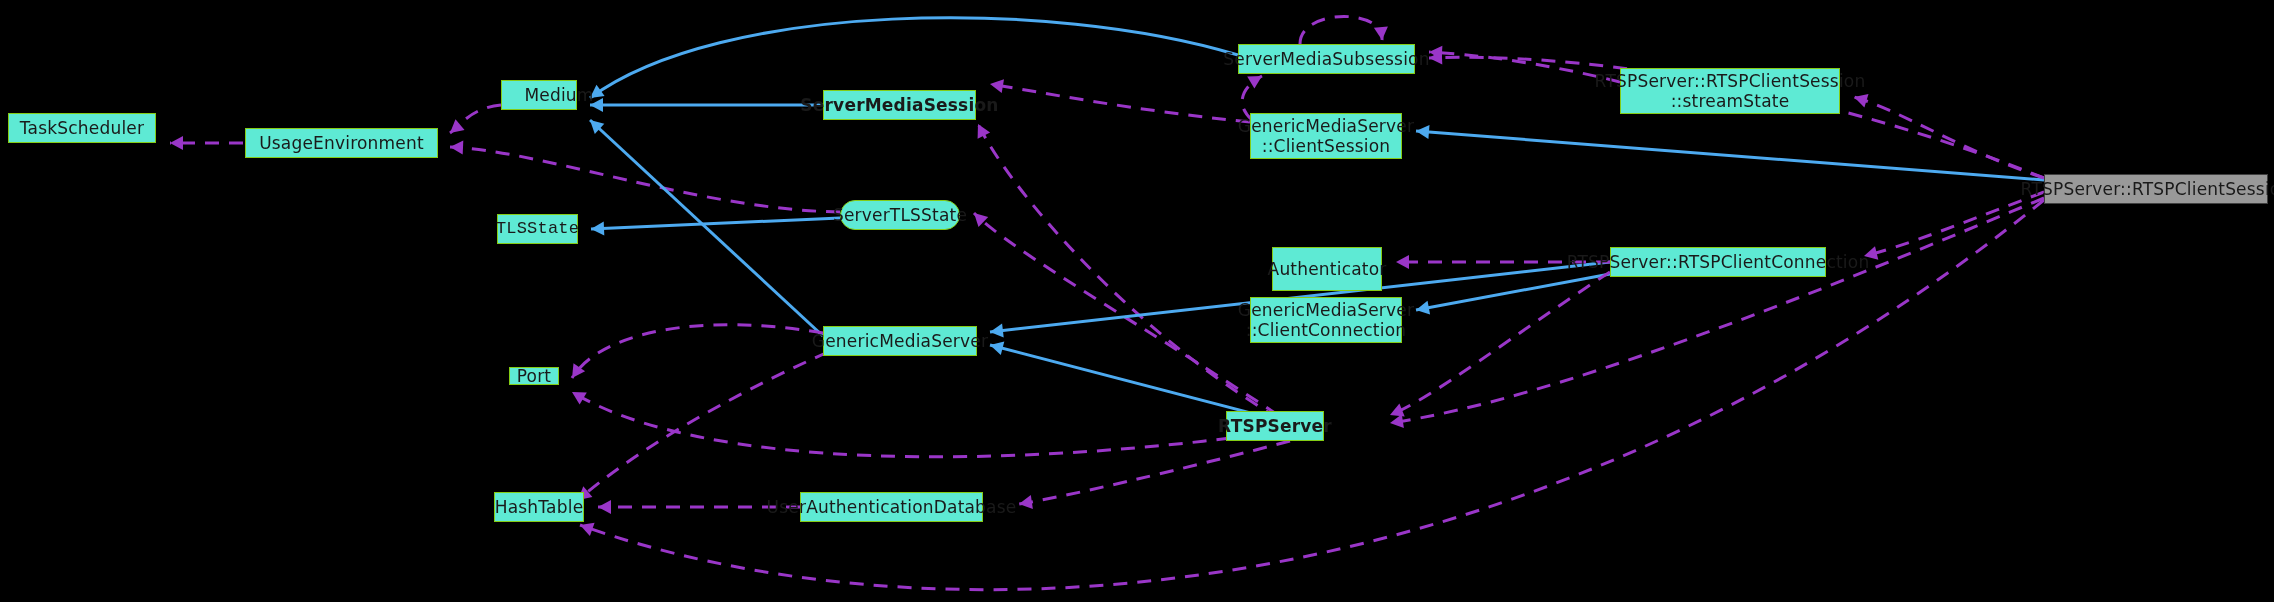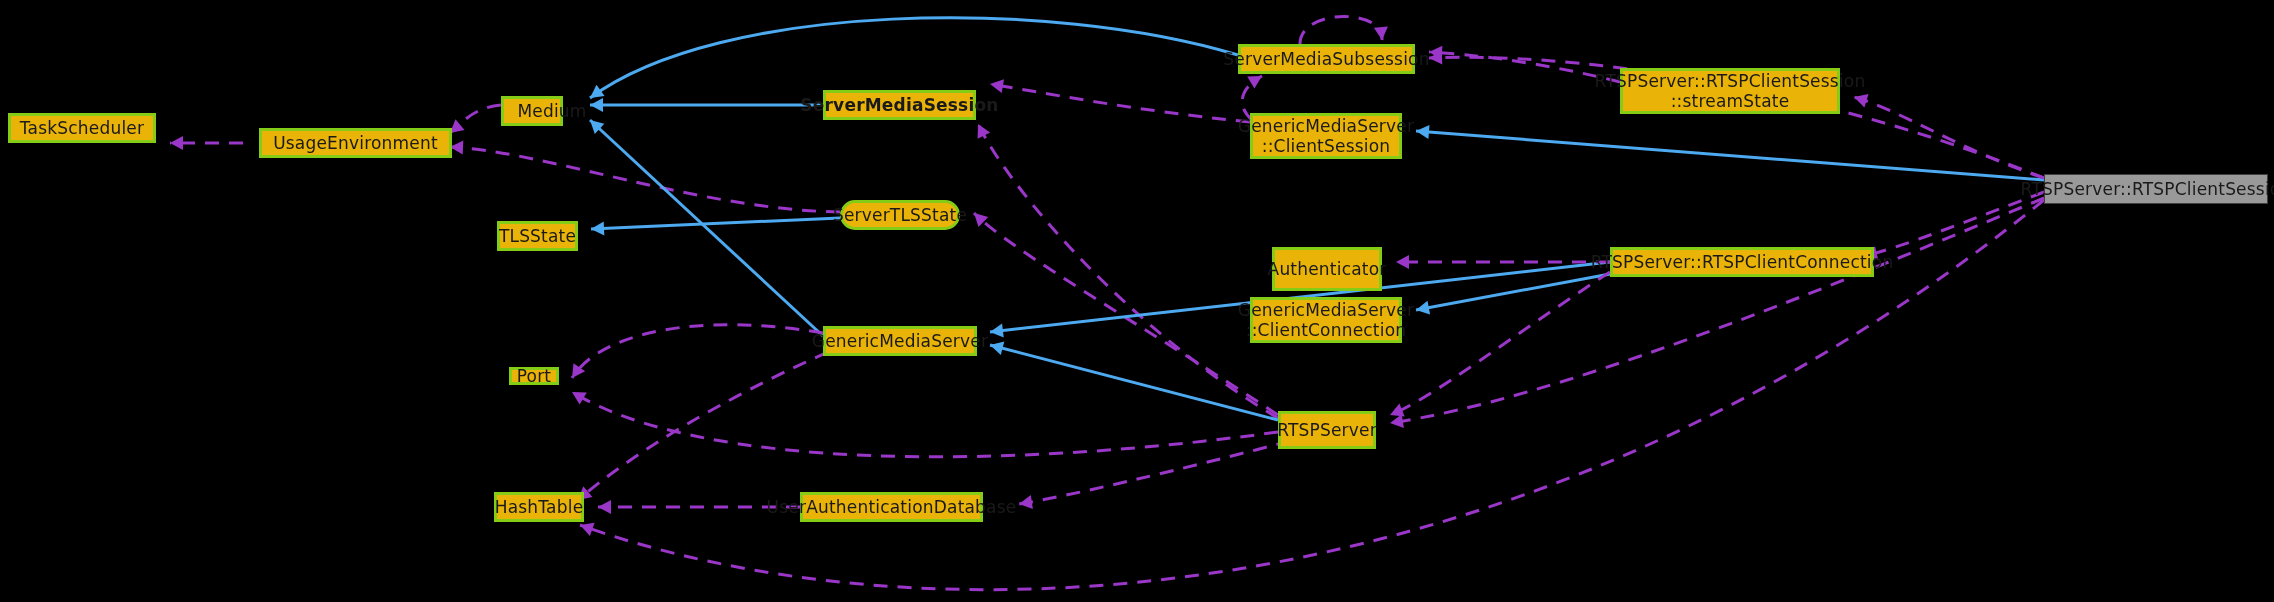--- a/index.html
+++ b/index.html
@@ -1,19 +1,19 @@
 <!DOCTYPE html>
 <html><head>
 <meta charset="utf-8">
 <style>
   html,body{margin:0;padding:0;background:#000;}
   #stage{position:relative;width:2274px;height:602px;background:#000;overflow:hidden;
          font-family:"DejaVu Sans", sans-serif;}
   #edges{position:absolute;left:0;top:0;width:2274px;height:602px;}
-  .node{position:absolute;box-sizing:border-box;background:#eab308;border:3px solid #84cc16;
+  .node{position:absolute;box-sizing:border-box;background:#5eead4;border:1px solid #84cc16;
         display:flex;align-items:center;justify-content:center;text-align:center;
         color:#1a1a1a;font-size:17px;line-height:20px;letter-spacing:.2px;white-space:pre-line;}
   .node.hl{background:#999999;border:1px solid #404040;}
 </style>
 </head>
 <body>
 
 <div id="stage">
   <svg id="edges" viewBox="0 0 2274 602" xmlns="http://www.w3.org/2000/svg">
       <path d="M 243,143 L 170,143" fill="none" stroke="#9a36c8" stroke-width="3" stroke-dasharray="14,10"></path>
@@ -70,34 +70,34 @@
       <polygon points="1854.0,97.0 1868.5,94.1 1864.4,107.5" fill="#9a36c8"></polygon>
       <path d="M 1620,82 C 1540,62 1470,54 1429,52" fill="none" stroke="#9a36c8" stroke-width="3" stroke-dasharray="14,10"></path>
       <polygon points="1429.0,52.0 1442.4,45.7 1441.6,59.7" fill="#9a36c8"></polygon>
       <path d="M 2044,192 C 1970,220 1900,248 1864,256" fill="none" stroke="#9a36c8" stroke-width="3" stroke-dasharray="14,10"></path>
       <polygon points="1864.0,256.0 1875.0,246.2 1878.3,259.8" fill="#9a36c8"></polygon>
       <path d="M 1610,272 C 1520,330 1430,400 1390,415" fill="none" stroke="#9a36c8" stroke-width="3" stroke-dasharray="14,10"></path>
       <polygon points="1390.0,415.0 1399.4,403.6 1404.7,416.5" fill="#9a36c8"></polygon>
     </svg>
   <div id="nodes">
       <div class="node" style="left: 8px; top: 113px; width: 148px; height: 30px;">TaskScheduler</div>
-      <div class="node" style="left: 259px; top: 128px; width: 193px; height: 30px; text-align: center;">UsageEnvironment</div>
-      <div class="node" style="left: 501px; top: 96px; width: 62px; height: 30px; padding-left: 40px;">Medium</div>
-      <div class="node" style="left: 497px; top: 221px; width: 81px; height: 30px;">TLSState</div>
+      <div class="node" style="left: 245px; top: 128px; width: 193px; height: 30px; text-align: center;">UsageEnvironment</div>
+      <div class="node" style="left: 501px; top: 80px; width: 76px; height: 30px; padding-left: 40px;">Medium</div>
+      <div class="node" style="left: 497px; top: 214px; width: 81px; height: 30px; font-family: Liberation Mono, monospace;">TLSState</div>
       <div class="node" style="left: 509px; top: 367px; width: 50px; height: 18px;">Port</div>
       <div class="node" style="left: 494px; top: 492px; width: 90px; height: 30px;">HashTable</div>
       <div class="node" style="left: 823px; top: 90px; width: 153px; height: 30px; font-weight: bold;">ServerMediaSession</div>
       <div class="node" style="left: 840px; top: 200px; width: 120px; height: 30px; border-radius: 15px;">ServerTLSState</div>
       <div class="node" style="left: 823px; top: 326px; width: 154px; height: 30px;">GenericMediaServer</div>
       <div class="node" style="left: 800px; top: 492px; width: 183px; height: 30px;">UserAuthenticationDatabase</div>
       <div class="node" style="left: 1238px; top: 44px; width: 177px; height: 30px;">ServerMediaSubsession</div>
       <div class="node" style="left: 1250px; top: 113px; width: 152px; height: 46px;">GenericMediaServer
 ::ClientSession</div>
       <div class="node" style="left: 1272px; top: 247px; width: 110px; height: 44px;">Authenticator</div>
       <div class="node" style="left: 1250px; top: 297px; width: 152px; height: 46px;">GenericMediaServer
 ::ClientConnection</div>
-      <div class="node" style="left: 1278px; top: 411px; width: 98px; height: 38px;">RTSPServer</div>
+      <div class="node" style="left: 1226px; top: 411px; width: 98px; height: 30px; font-weight: bold;">RTSPServer</div>
       <div class="node" style="left: 1620px; top: 68px; width: 220px; height: 46px;">RTSPServer::RTSPClientSession
 ::streamState</div>
-      <div class="node" style="left: 1610px; top: 247px; width: 264px; height: 30px;">RTSPServer::RTSPClientConnection</div>
+      <div class="node" style="left: 1610px; top: 247px; width: 216px; height: 30px;">RTSPServer::RTSPClientConnection</div>
       <div class="node hl" style="left: 2044px; top: 174px; width: 224px; height: 30px;">RTSPServer::RTSPClientSession</div>
     </div>
 </div>
 
 </body></html>

